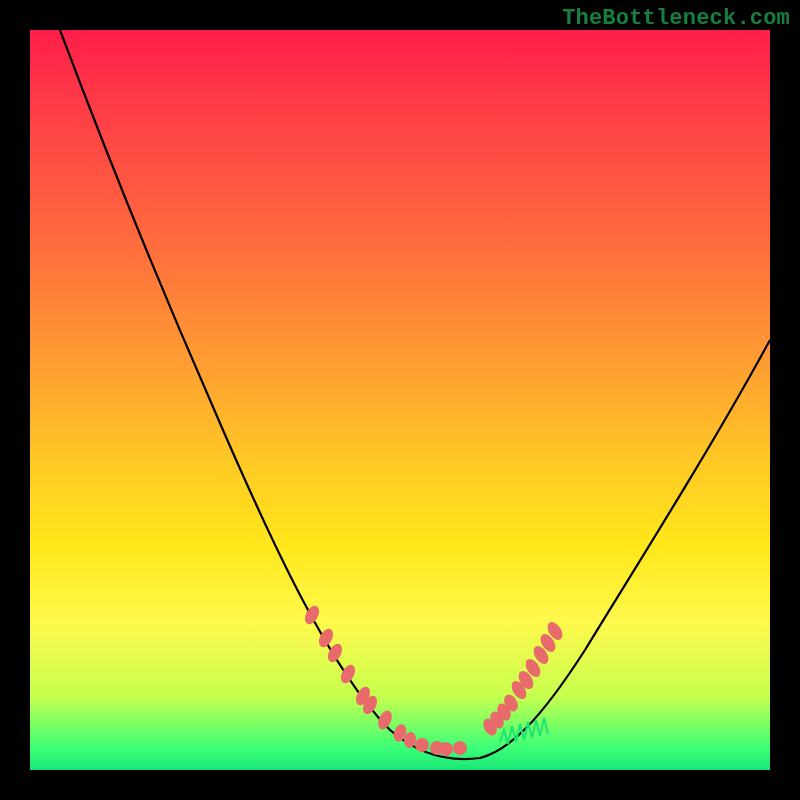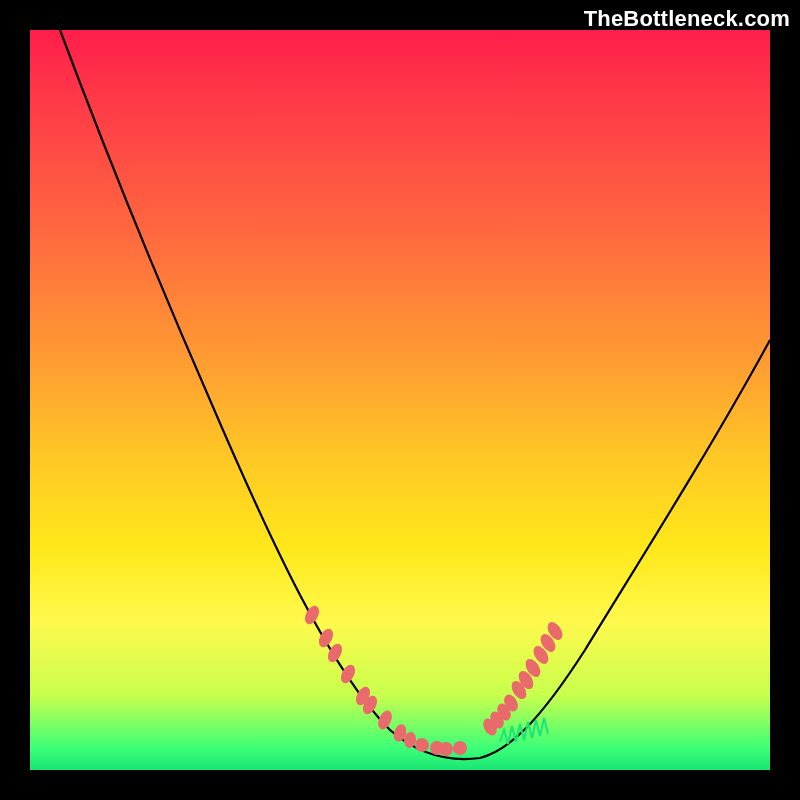--- a/index.html
+++ b/index.html
@@ -34,25 +34,26 @@
       #fff94d 80%,
       #c7ff4d 90%,
       #3dff77 97%,
       #19e676 100%
     );
   }
   .watermark {
     position: absolute;
     top: 6px;
     right: 10px;
-    color: #ffffff;
+    color: #15803d;
     font-size: 22px;
     font-weight: 600;
     letter-spacing: 0.2px;
     user-select: none;
+    font-family: Liberation Mono, monospace;
   }
   svg.curve {
     position: absolute;
     left: 0;
     top: 0;
     width: 740px;
     height: 740px;
     overflow: visible;
   }
 </style>

